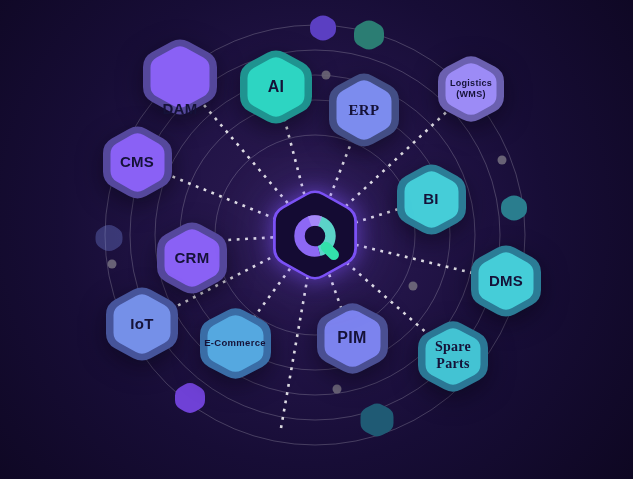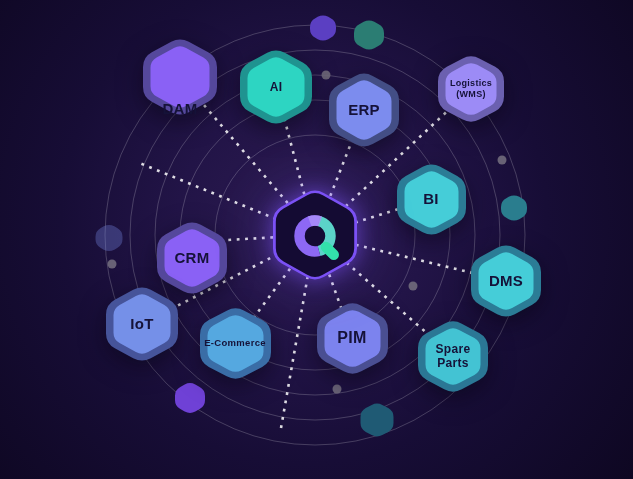--- a/index.html
+++ b/index.html
@@ -61,36 +61,43 @@
         <path d="M29.2,5.8Q38.0,1.0 46.8,5.8L66.2,16.2Q75.0,21.0 75.0,31.0L75.0,51.0Q75.0,61.0 66.2,65.8L46.8,76.2Q38.0,81.0 29.2,76.2L9.8,65.8Q1.0,61.0 1.0,51.0L1.0,31.0Q1.0,21.0 9.8,16.2Z" fill="#55489c"></path>
         <path d="M31.9,11.9Q38.0,8.5 44.1,11.9L61.4,21.4Q67.5,24.8 67.5,31.8L67.5,50.3Q67.5,57.3 61.4,60.6L44.1,70.1Q38.0,73.5 31.9,70.1L14.6,60.6Q8.5,57.3 8.5,50.3L8.5,31.8Q8.5,24.8 14.6,21.4Z" fill="#8a61f5"></path>
       </svg>
       <div class="label" style="font-size: 15px;">DAM</div>
     </div>
     <div class="node satellite" style="left: 239px; top: 47px; width: 74px; height: 80px;">
       <svg width="74" height="80">
         <path d="M28.2,5.8Q37.0,1.0 45.8,5.8L64.2,15.7Q73.0,20.5 73.0,30.5L73.0,49.5Q73.0,59.5 64.2,64.3L45.8,74.2Q37.0,79.0 28.2,74.2L9.8,64.3Q1.0,59.5 1.0,49.5L1.0,30.5Q1.0,20.5 9.8,15.7Z" fill="#1f9390"></path>
         <path d="M30.9,11.9Q37.0,8.5 43.1,11.9L59.4,20.9Q65.5,24.3 65.5,31.3L65.5,48.8Q65.5,55.8 59.4,59.1L43.1,68.1Q37.0,71.5 30.9,68.1L14.6,59.1Q8.5,55.8 8.5,48.8L8.5,31.3Q8.5,24.3 14.6,20.9Z" fill="#2dd5c2"></path>
       </svg>
-      <div class="label" style="font-size: 12px;">AI</div>
+      <div class="label" style="font-size: 16px;">AI</div>
     </div>
-    <div class="node satellite" style="left: 328px; top: 70px; width: 72px; height: 80px;">
+    <div class="node satellite" style="left: 328px; top: 70px; width: 72px; height: 80px; font-family: Liberation Serif, serif;">
       <svg width="72" height="80">
         <path d="M27.3,5.9Q36.0,1.0 44.7,5.9L62.3,15.6Q71.0,20.5 71.0,30.5L71.0,49.5Q71.0,59.5 62.3,64.4L44.7,74.1Q36.0,79.0 27.3,74.1L9.7,64.4Q1.0,59.5 1.0,49.5L1.0,30.5Q1.0,20.5 9.7,15.6Z" fill="#434e85"></path>
         <path d="M29.9,12.0Q36.0,8.5 42.1,12.0L57.4,20.8Q63.5,24.3 63.5,31.3L63.5,48.8Q63.5,55.8 57.4,59.2L42.1,68.0Q36.0,71.5 29.9,68.0L14.6,59.2Q8.5,55.8 8.5,48.8L8.5,31.3Q8.5,24.3 14.6,20.8Z" fill="#7c8cee"></path>
       </svg>
       <div class="label" style="font-size: 15px;">ERP</div>
     </div>
     <div class="node satellite" style="left: 437px; top: 53px; width: 68px; height: 72px; justify-content: center;">
       <svg width="68" height="72">
         <path d="M25.2,5.7Q34.0,1.0 42.8,5.7L58.2,13.8Q67.0,18.5 67.0,28.5L67.0,43.5Q67.0,53.5 58.2,58.2L42.8,66.3Q34.0,71.0 25.2,66.3L9.8,58.2Q1.0,53.5 1.0,43.5L1.0,28.5Q1.0,18.5 9.8,13.8Z" fill="#6b60b0"></path>
         <path d="M27.8,11.8Q34.0,8.5 40.2,11.8L53.3,18.9Q59.5,22.3 59.5,29.3L59.5,42.8Q59.5,49.8 53.3,53.1L40.2,60.2Q34.0,63.5 27.8,60.2L14.7,53.1Q8.5,49.8 8.5,42.8L8.5,29.3Q8.5,22.3 14.7,18.9Z" fill="#9c8bf6"></path>
       </svg>
       <div class="label" style="font-size: 9px;">Logistics
 (WMS)</div>
+    </div>
+    <div class="node satellite" style="left: 101.5px; top: 122.5px; width: 71px; height: 79px;">
+      <svg width="71" height="79">
+        <path d="M26.8,5.9Q35.5,1.0 44.2,5.9L61.3,15.4Q70.0,20.3 70.0,30.3L70.0,48.8Q70.0,58.8 61.3,63.6L44.2,73.1Q35.5,78.0 26.8,73.1L9.7,63.6Q1.0,58.8 1.0,48.8L1.0,30.3Q1.0,20.3 9.7,15.4Z" fill="#55489c"></path>
+        <path d="M29.4,12.0Q35.5,8.5 41.6,12.0L56.4,20.5Q62.5,24.0 62.5,31.0L62.5,48.0Q62.5,55.0 56.4,58.5L41.6,67.0Q35.5,70.5 29.4,67.0L14.6,58.5Q8.5,55.0 8.5,48.0L8.5,31.0Q8.5,24.0 14.6,20.5Z" fill="#8a61f5"></path>
+      </svg>
+      <div class="label" style="font-size: 15px;">CMS</div>
     </div>
     <div class="node satellite" style="left: 395.5px; top: 160.5px; width: 71px; height: 77px;">
       <svg width="71" height="77">
         <path d="M26.7,5.8Q35.5,1.0 44.3,5.8L61.2,15.0Q70.0,19.8 70.0,29.8L70.0,47.3Q70.0,57.3 61.2,62.0L44.3,71.2Q35.5,76.0 26.7,71.2L9.8,62.0Q1.0,57.3 1.0,47.3L1.0,29.8Q1.0,19.8 9.8,15.0Z" fill="#2b7c96"></path>
         <path d="M29.4,11.9Q35.5,8.5 41.6,11.9L56.4,20.1Q62.5,23.5 62.5,30.5L62.5,46.5Q62.5,53.5 56.4,56.9L41.6,65.1Q35.5,68.5 29.4,65.1L14.6,56.9Q8.5,53.5 8.5,46.5L8.5,30.5Q8.5,23.5 14.6,20.1Z" fill="#45cdd8"></path>
       </svg>
       <div class="label" style="font-size: 15px;">BI</div>
     </div>
     <div class="node satellite" style="left: 156px; top: 219px; width: 72px; height: 78px;">
       <svg width="72" height="78">
@@ -125,21 +132,21 @@
         <path d="M27.7,5.7Q36.5,1.0 45.3,5.7L63.2,15.1Q72.0,19.8 72.0,29.8L72.0,47.3Q72.0,57.3 63.2,61.9L45.3,71.3Q36.5,76.0 27.7,71.3L9.8,61.9Q1.0,57.3 1.0,47.3L1.0,29.8Q1.0,19.8 9.8,15.1Z" fill="#4a4f92"></path>
         <path d="M30.3,11.8Q36.5,8.5 42.7,11.8L58.3,20.2Q64.5,23.5 64.5,30.5L64.5,46.5Q64.5,53.5 58.3,56.8L42.7,65.2Q36.5,68.5 30.3,65.2L14.7,56.8Q8.5,53.5 8.5,46.5L8.5,30.5Q8.5,23.5 14.7,20.2Z" fill="#7c83ee"></path>
       </svg>
       <div class="label" style="font-size: 16px;">PIM</div>
     </div>
     <div class="node satellite" style="left: 417px; top: 317.5px; width: 72px; height: 77px;">
       <svg width="72" height="77">
         <path d="M27.2,5.7Q36.0,1.0 44.8,5.7L62.2,15.0Q71.0,19.8 71.0,29.8L71.0,47.3Q71.0,57.3 62.2,62.0L44.8,71.3Q36.0,76.0 27.2,71.3L9.8,62.0Q1.0,57.3 1.0,47.3L1.0,29.8Q1.0,19.8 9.8,15.0Z" fill="#2b7795"></path>
         <path d="M29.9,11.9Q36.0,8.5 42.1,11.9L57.4,20.1Q63.5,23.5 63.5,30.5L63.5,46.5Q63.5,53.5 57.4,56.9L42.1,65.1Q36.0,68.5 29.9,65.1L14.6,56.9Q8.5,53.5 8.5,46.5L8.5,30.5Q8.5,23.5 14.6,20.1Z" fill="#43c3d3"></path>
       </svg>
-      <div class="label" style="font-size: 12px;">Spare
+      <div class="label" style="font-size: 14px; font-family: Liberation Serif, serif;">Spare
 Parts</div>
     </div>
     <div class="node center-node" style="left: 272px; top: 187px; width: 86px; height: 96px;">
       <svg width="86" height="96">
         <path d="M34.3,5.9Q43.0,1.0 51.7,5.9L76.3,19.6Q85.0,24.5 85.0,34.5L85.0,61.5Q85.0,71.5 76.3,76.4L51.7,90.1Q43.0,95.0 34.3,90.1L9.7,76.4Q1.0,71.5 1.0,61.5L1.0,34.5Q1.0,24.5 9.7,19.6Z" fill="#7b51f5"></path>
         <path d="M35.2,8.2Q43.0,3.8 50.8,8.2L74.4,21.5Q82.2,25.9 82.2,34.9L82.2,61.1Q82.2,70.1 74.4,74.5L50.8,87.8Q43.0,92.2 35.2,87.8L11.6,74.5Q3.8,70.1 3.8,61.1L3.8,34.9Q3.8,25.9 11.6,21.5Z" fill="#140b33"></path>
         <g fill="none" stroke-width="10.5" stroke-linecap="butt">
           <path d="M47.011695199089075,34.02814969251944 A15.5,15.5 0 0 1 47.011695199089075,63.97185030748056" stroke="#5bd3c9"></path>
           <path d="M47.011695199089075,63.97185030748056 A15.5,15.5 0 1 1 47.011695199089075,34.02814969251944" stroke="#8d68f4"></path>
           <path d="M37.698687778452125,34.434764377818425 A15.5,15.5 0 0 1 48.30131222154786,34.43476437781842" stroke="#a98ef8" opacity="0.85"></path>

